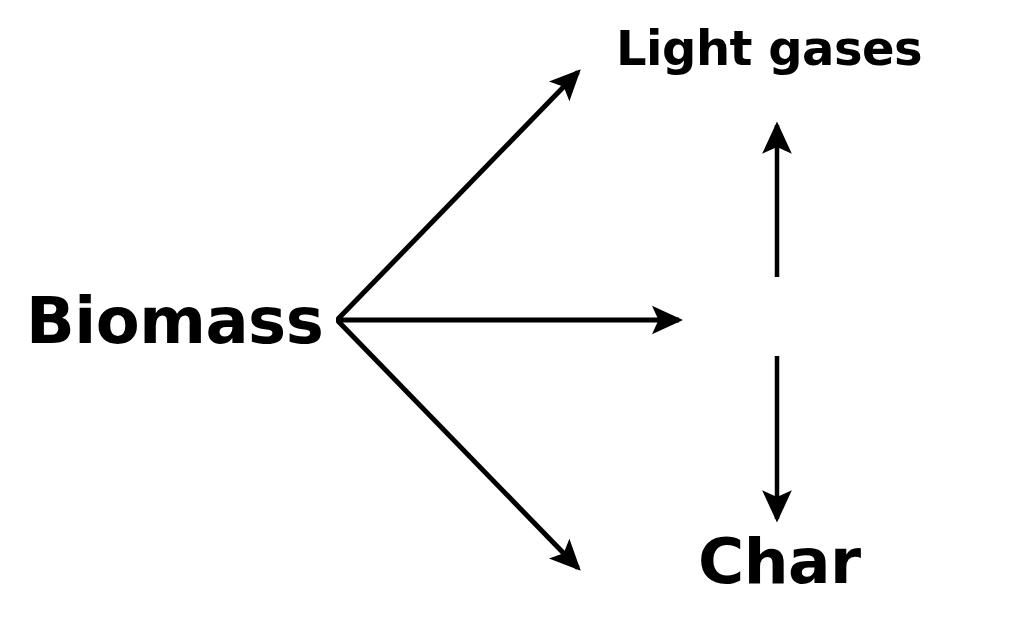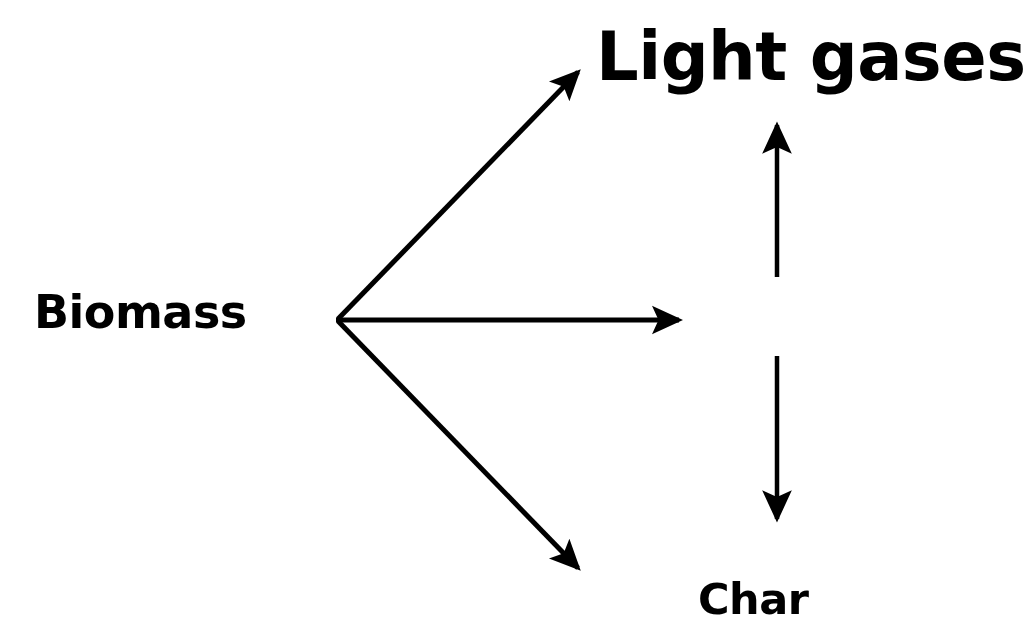--- a/index.html
+++ b/index.html
@@ -29,38 +29,38 @@
   .node-label {
     position: absolute;
     font-family: "DejaVu Sans", sans-serif;
     font-weight: bold;
     color: #000000;
     white-space: nowrap;
     line-height: 1;
     letter-spacing: -0.5px;
   }
   #label-biomass {
-    left: 34px;
+    left: 26px;
     top: 289px;
-    font-size: 46px;
+    font-size: 64px;
   }
   #label-light-gases {
-    left: 596px;
+    left: 616px;
     top: 24px;
-    font-size: 67px;
+    font-size: 48px;
   }
   #label-tar {
     left: 729px;
     top: 289px;
     font-size: 59px;
   }
   #label-char {
     left: 698px;
-    top: 578px;
-    font-size: 43px;
+    top: 530px;
+    font-size: 63px;
   }
 </style>
 </head>
 <body>
 
 <div id="canvas">
 
   <svg id="diagram-svg" viewBox="0 0 1033 641" xmlns="http://www.w3.org/2000/svg">
     <defs>
       <marker id="head-diag-up" markerWidth="7" markerHeight="7" refX="5.6" refY="3.2" orient="auto" markerUnits="strokeWidth">

